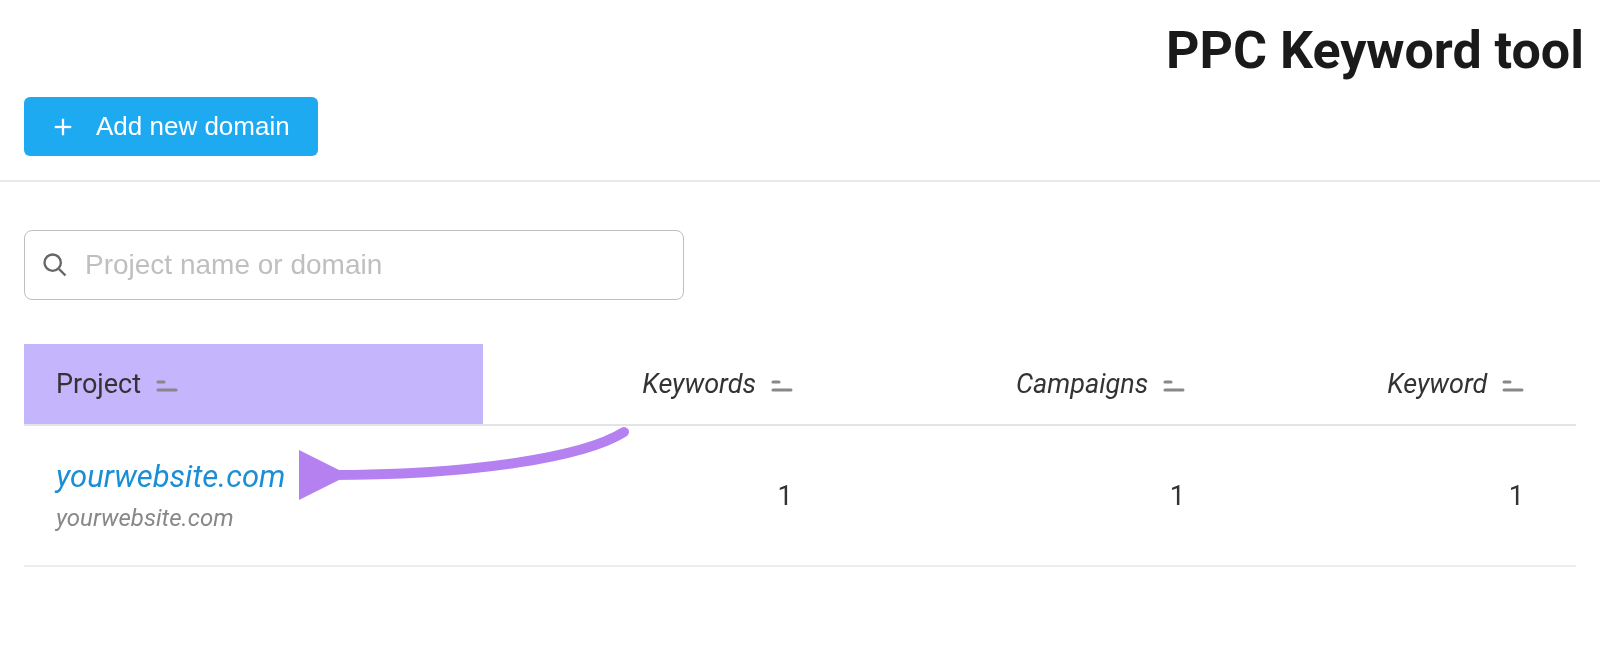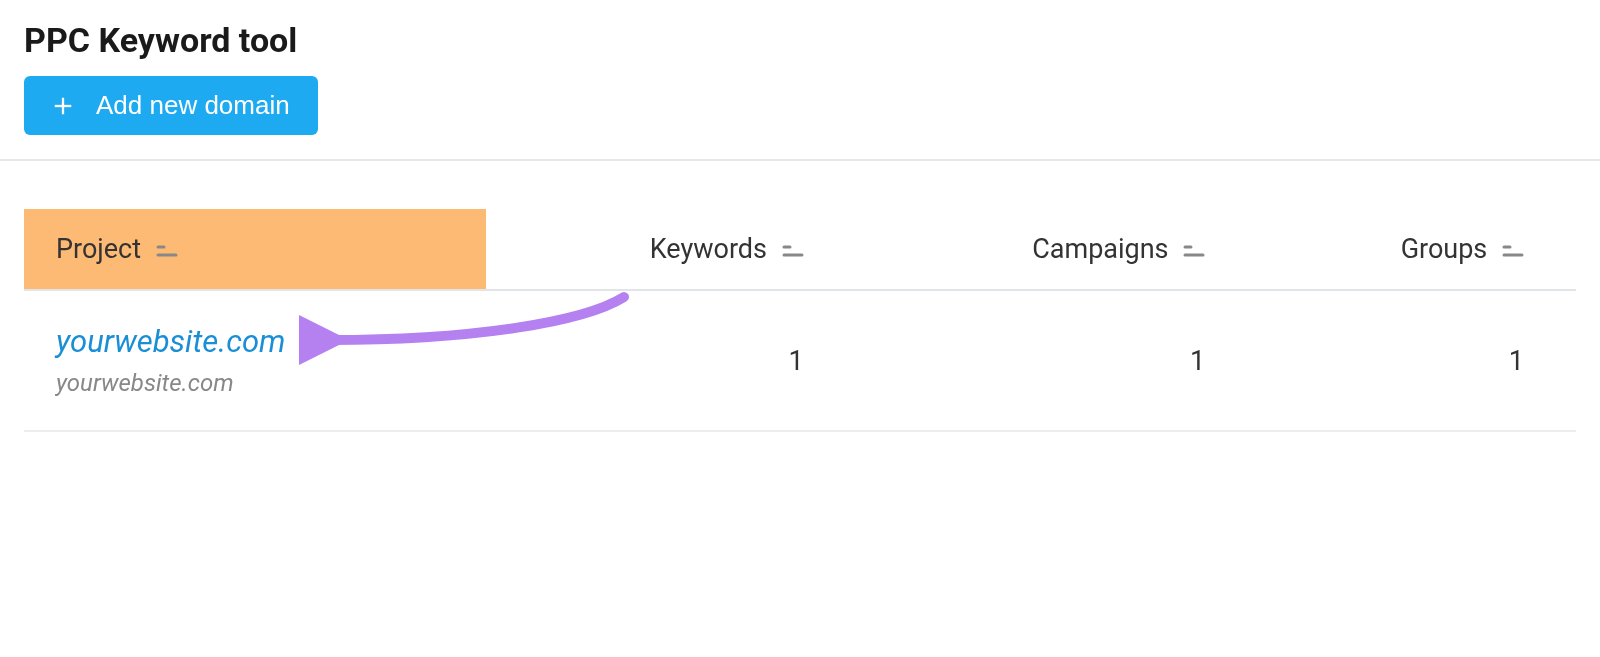--- a/index.html
+++ b/index.html
@@ -7,24 +7,25 @@
       padding: 0;
       box-sizing: border-box;
     }
     body {
       font-family: -apple-system, BlinkMacSystemFont, "Segoe UI", Roboto, Helvetica, Arial, sans-serif;
       background: #fff;
       color: #333;
       width: 1600px;
     }
     .page-title {
-      font-size: 34px;
+      font-size: 52px;
       font-weight: 700;
       color: #1a1a1a;
       padding: 20px 16px 16px 24px;
+      text-align: right;
     }
     .add-project-btn {
       display: inline-flex;
       align-items: center;
       background: #1eaaf1;
       color: #fff;
       border: none;
       border-radius: 6px;
       font-size: 26px;
       font-weight: 400;
@@ -86,27 +87,28 @@
       border-collapse: collapse;
     }
     .project-table thead th {
       font-size: 27px;
       font-weight: 400;
       color: #333;
       padding: 24px 16px;
       border-bottom: 2px solid #e1e5e8;
     }
     .project-table thead th:first-child {
-      background: #fdba74;
+      background: #c4b5fd;
       text-align: left;
       padding-left: 32px;
     }
     .project-table thead th.col-right {
       text-align: right;
       padding-right: 52px;
+      font-style: italic;
     }
     .sort-icon {
       display: inline-flex;
       margin-left: 8px;
       vertical-align: middle;
     }
     .sort-icon svg {
       width: 22px;
       height: 14px;
     }
@@ -169,20 +171,29 @@
       <line x1="3" y1="12" x2="21" y2="12"></line>
     </svg>
   </span>
   <span>Add new domain</span>
 </button>
 
 <hr class="divider">
 
 <div class="content">
 
+  <div class="search-box">
+    <span class="search-icon">
+      <svg viewBox="0 0 24 24" stroke-width="2">
+        <circle cx="10" cy="10" r="7"></circle>
+        <line x1="15.5" y1="15.5" x2="21" y2="21"></line>
+      </svg>
+    </span>
+    <input type="text" placeholder="Project name or domain" style="">
+  </div>
 
   <table class="project-table">
     <thead>
       <tr>
         <th>
           <span>Project</span>
           <span class="sort-icon">
             <svg viewBox="0 0 22 14">
               <line x1="2" y1="3" x2="8" y2="3"></line>
               <line x1="2" y1="11" x2="20" y2="11"></line>
@@ -201,21 +212,21 @@
         <th class="col-right">
           <span>Campaigns</span>
           <span class="sort-icon">
             <svg viewBox="0 0 22 14">
               <line x1="2" y1="3" x2="8" y2="3"></line>
               <line x1="2" y1="11" x2="20" y2="11"></line>
             </svg>
           </span>
         </th>
         <th class="col-right">
-          <span>Groups</span>
+          <span>Keyword</span>
           <span class="sort-icon">
             <svg viewBox="0 0 22 14">
               <line x1="2" y1="3" x2="8" y2="3"></line>
               <line x1="2" y1="11" x2="20" y2="11"></line>
             </svg>
           </span>
         </th>
       </tr>
     </thead>
     <tbody>

